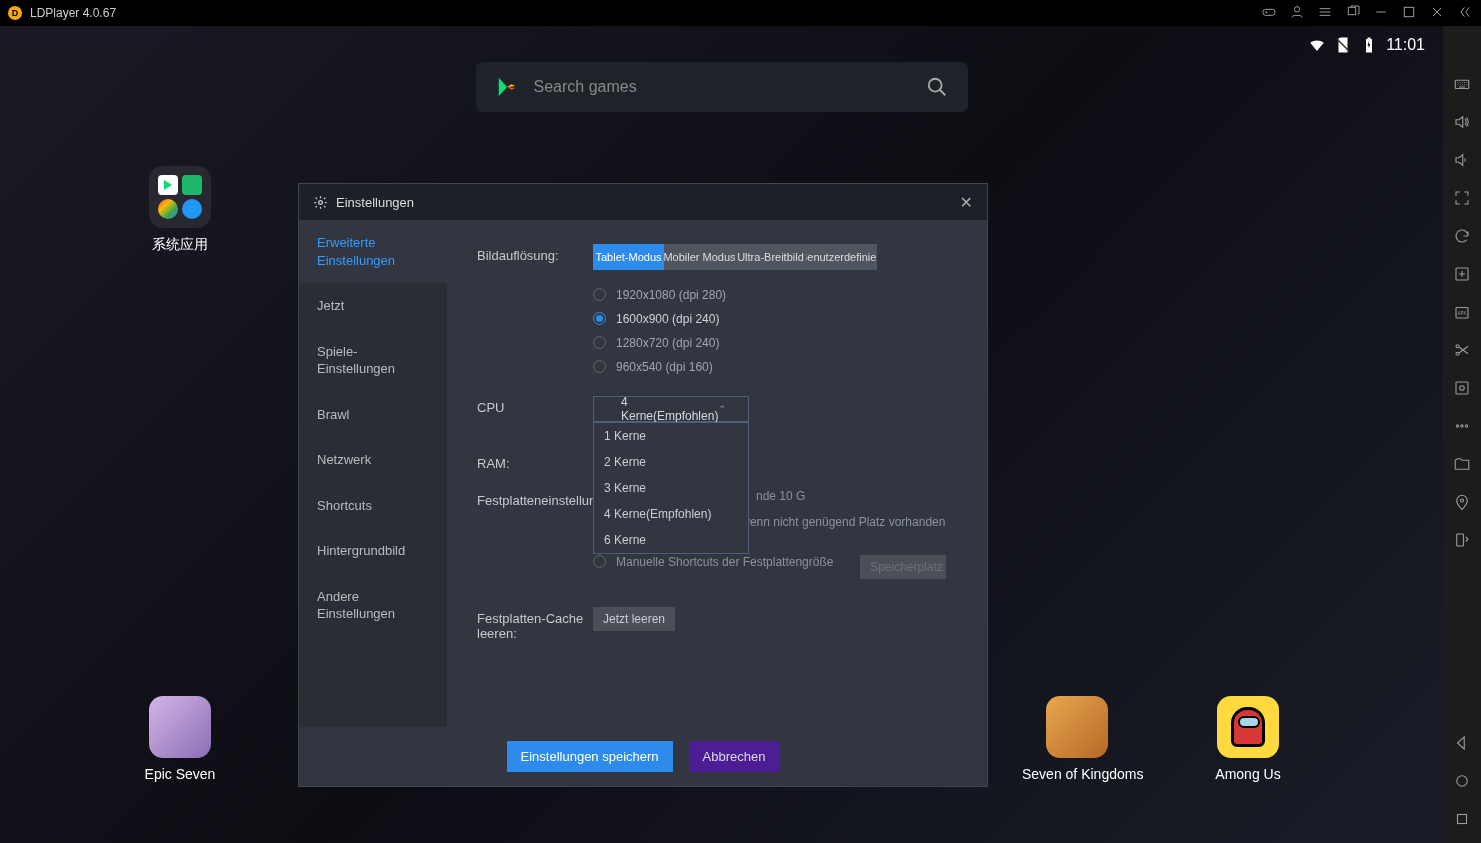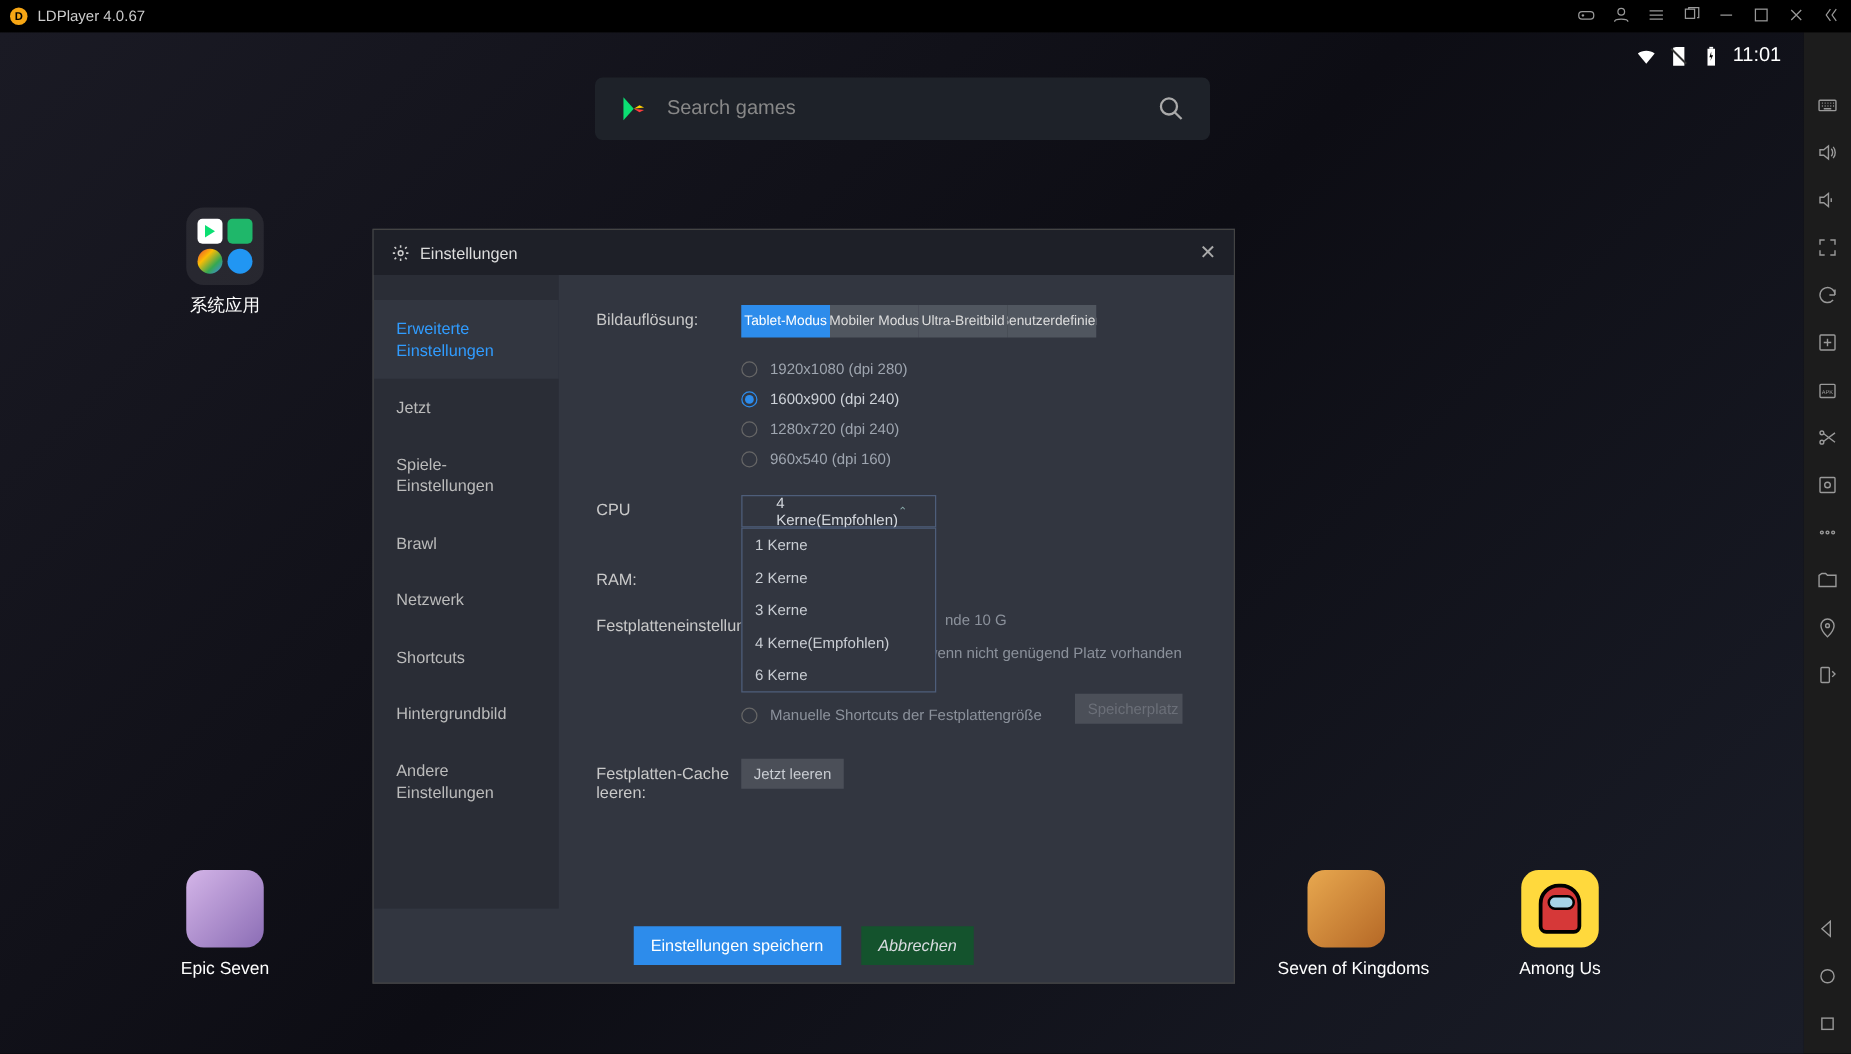--- a/index.html
+++ b/index.html
@@ -35,51 +35,51 @@
 .sidebar-r .sbtn { width: 20px; height: 20px; color: #999; cursor: pointer; display:flex; align-items:center; justify-content:center;}
 .sidebar-r .sbtn svg { width: 18px; height: 18px; stroke: #999; fill: none; stroke-width: 1.5; }
 .sidebar-r .gap { flex: 1; }
 
 
 .modal { position: absolute; top: 157px; left: 298px; width: 690px; height: 604px; background: #323640; border: 1px solid #444; display: flex; flex-direction: column; }
 .modal-head { height: 36px; background: #1e2028; display: flex; align-items: center; padding: 0 14px; color: #ddd; font-size: 13px; }
 .modal-head .gear { margin-right: 8px; }
 .modal-head .close { margin-left: auto; cursor: pointer; font-size: 16px; color: #aaa; }
 .modal-body { flex: 1; display: flex; overflow: hidden; }
-.modal-nav { width: 148px; background: #2a2d36; display: flex; flex-direction: column; padding-top: 20px; }
+.modal-nav { width: 148px; background: #2a2d36; display: flex; flex-direction: column; padding-top: 0; }
 .modal-nav .navitem { padding: 14px 18px; font-size: 13px; color: #bbb; cursor: pointer; line-height: 1.35; }
 .modal-nav .navitem.active { background: #323640; color: #309cff; }
 .modal-main { flex: 1; padding: 24px 30px 12px 30px; color: #ccc; font-size: 13px; overflow: visible; position: relative; }
 .frow { display: flex; margin-bottom: 18px; align-items: flex-start; }
 .frow .flabel { width: 116px; color: #c9c9c9; padding-top: 4px; }
 .frow .fcontrol { flex: 1; position: relative; }
 
 .segmented { display: flex; width: 284px; height: 26px; font-size: 12px; }
 .segmented .seg { flex: 1; display: flex; align-items: center; justify-content: center; background: #50565f; color: #ddd; overflow: hidden; white-space: nowrap; font-size: 11px; cursor: pointer;}
 .segmented .seg.active { background: #2d8ceb; color: #fff; }
 
 .radio-list { display: flex; flex-direction: column; gap: 10px; margin-top: 8px; }
-.radio-item { display: flex; align-items: flex-end; gap: 10px; font-size: 12px; color: #9ea5af; cursor: pointer; }
+.radio-item { display: flex; align-items: flex-start; gap: 10px; font-size: 12px; color: #9ea5af; cursor: pointer; }
 .radio-item .r { width: 13px; height: 13px; border: 1.5px solid #666; border-radius: 50%; position: relative; }
 .radio-item.sel { color: #cdd2d8; }
 .radio-item.sel .r { border-color: #2d8ceb; }
 .radio-item.sel .r::after { content: ''; position: absolute; inset: 2px; background: #2d8ceb; border-radius: 50%; }
 
 .dropdown { width: 156px; height: 26px; border: 1px solid #4e5e7a; display: flex; align-items: center; padding: 0 27px; font-size: 12px; color: #d5d9df; background: #323640; cursor: pointer; position: relative; }
 .dropdown .chev { margin-left: auto; font-size: 9px; color: #8aa; }
 .dropdown-menu { position: absolute; top: 25px; left: -1px; width: 156px; border: 1px solid #4e5e7a; background: #323640; z-index: 10; }
 .dropdown-menu .opt { padding: 6px 10px; font-size: 12px; color: #c9cdd3; cursor: pointer; }
 
 .btn-sm { display: inline-block; padding: 5px 10px; background: #4b4f58; color: #c9cdd3; font-size: 12px; cursor: pointer; border: none; }
 .btn-sm.dis { color: #6b6f78; }
 
 .modal-foot { padding: 14px 18px; display: flex; justify-content: center; gap: 16px; }
 .btn { padding: 8px 14px; font-size: 13px; border: none; cursor: pointer; }
 .btn.primary { background: #2d8ceb; color: #fff; }
-.btn.secondary { background: #14532d; color: #d9dce0; font-style: italic; }
+.btn.secondary { background: #4c1d95; color: #d9dce0; }
 
 .dimmed { color: #8b919b; }
 </style>
 </head>
 <body>
 
 <div class="titlebar">
   <div class="logo">D</div>
   <span>LDPlayer 4.0.67</span>
   <div class="spacer"></div>

